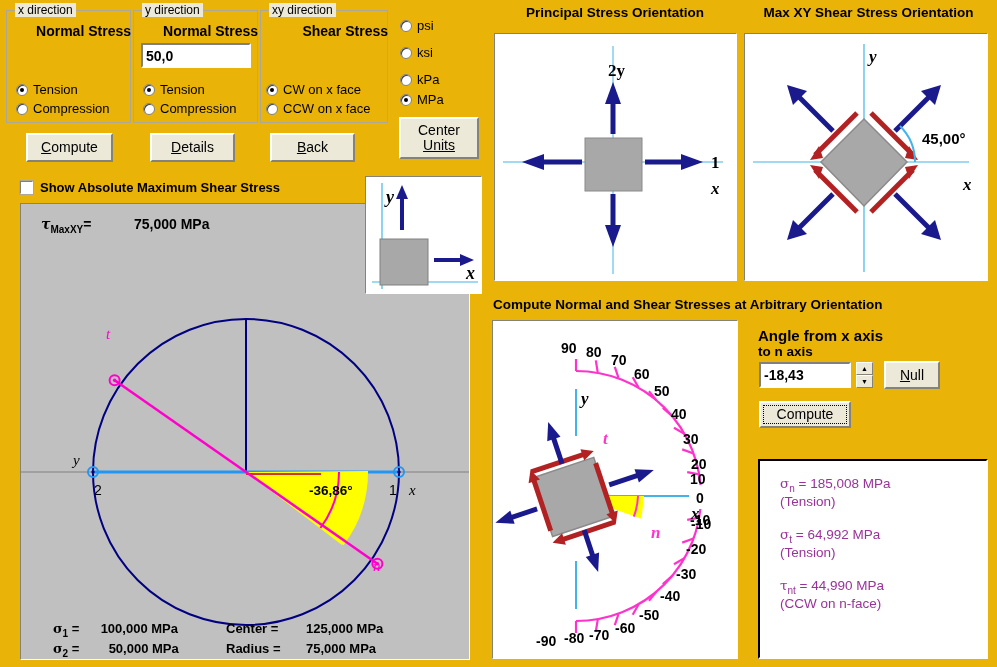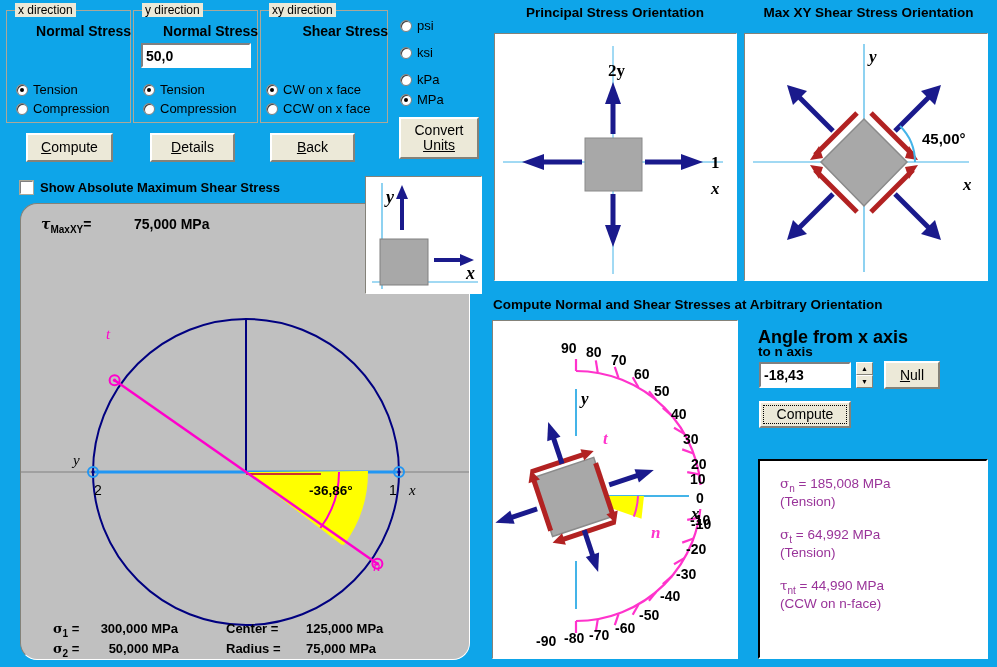--- a/index.html
+++ b/index.html
@@ -3,21 +3,21 @@
 <meta charset="utf-8">
 <style>
   * { box-sizing: border-box; }
   html, body {
     margin: 0; padding: 0;
     width: 997px; height: 667px;
     background: #ece9d8;
     font-family: "Liberation Sans", sans-serif;
     overflow: hidden;
   }
-  #app { position: relative; width: 997px; height: 667px; background: #0ea5e9; }
+  #app { position: relative; width: 997px; height: 667px; background: #eab308; }
 
   
   .group {
     position: absolute;
     border: 1px solid #aca899;
     border-top-color: #aca899;
     background: transparent;
   }
   .group > .legend {
     position: absolute;
@@ -129,21 +129,20 @@
     overflow: hidden;
   }
   .panel-gray {
     position: absolute;
     background: #c0c0c0;
     border-top: 1px solid #848279;
     border-left: 1px solid #848279;
     border-right: 1px solid #fff;
     border-bottom: 1px solid #fff;
     overflow: hidden;
-    border-radius: 17px;
   }
   .caption {
     position: absolute;
     font-size: 13.5px;
     font-weight: bold;
     color: #000;
     text-align: center;
     white-space: nowrap;
   }
   .lbl {
@@ -236,21 +235,21 @@
   <div class="radio" style="left:400px; top:72px;">
     <span class="dot"></span>
     <span>kPa</span>
   </div>
   <div class="radio on" style="left:400px; top:92px;">
     <span class="dot"></span>
     <span>MPa</span>
   </div>
 
   <div class="btn" style="left:399px; top:117px; width:80px; height:42px; flex-direction:column;">
-    <span>Convert</span>
+    <span>Center</span>
     <span class="u">Units</span>
   </div>
 
   <div class="btn" style="left:26px; top:133px; width:87px; height:29px;">
     <span><u>C</u>ompute</span>
   </div>
   <div class="btn" style="left:150px; top:133px; width:85px; height:29px;">
     <span><u>D</u>etails</span>
   </div>
   <div class="btn" style="left:270px; top:133px; width:85px; height:29px;">
@@ -309,21 +308,21 @@
     <div style="position:absolute; left:73px; top:278px; font-size:14px; color:#000;">2</div>
     <div style="position:absolute; left:368px; top:278px; font-size:14px; color:#000;">1</div>
     <div style="position:absolute; left:388px; top:278px; font-size:15px; color:#000; font-family:'Liberation Serif',serif; font-style:italic;">x</div>
     <div style="position:absolute; left:352px; top:354px; font-size:15px; color:#ff00cc; font-family:'Liberation Serif',serif; font-style:italic;">n</div>
     <div style="position:absolute; left:288px; top:279px; font-size:13.5px; font-weight:bold; color:#000;">-36,86°</div>
 
     <div class="mono-res" style="left:32px; top:417px;">
       <span style="font-family:'DejaVu Serif',serif; font-weight:bold;">σ</span><span style="font-size:10px; vertical-align:sub;">1</span>
       <span>=</span>
       <span style="display:inline-block; width:14px;"></span>
-      <span>300,000 MPa</span>
+      <span>100,000 MPa</span>
     </div>
     <div class="mono-res" style="left:32px; top:437px;text-align:right;">
       <span style="font-family:'DejaVu Serif',serif; font-weight:bold;">σ</span><span style="font-size:10px; vertical-align:sub;">2</span>
       <span>=</span>
       <span style="display:inline-block; width:22px;"></span>
       <span>50,000 MPa</span>
     </div>
     <div class="mono-res" style="left:205px; top:417px;">Center =</div>
     <div class="mono-res" style="left:285px; top:417px;">125,000 MPa</div>
     <div class="mono-res" style="left:205px; top:437px;">Radius =</div>
@@ -491,21 +490,21 @@
         <line x1="80" y1="140" x2="80" y2="108" stroke="#1a1a8c" stroke-width="5"></line>
         <polygon points="80,96 73,114 87,114" fill="#1a1a8c"></polygon>
         <line x1="80" y1="210" x2="80" y2="242" stroke="#1a1a8c" stroke-width="5"></line>
         <polygon points="80,254 73,236 87,236" fill="#1a1a8c"></polygon>
       </g>
       <text x="110" y="123" font-family="Liberation Serif, serif" font-size="17" font-weight="bold" font-style="italic" fill="#ff33cc">t</text>
       <text x="158" y="217" font-family="Liberation Serif, serif" font-size="17" font-weight="bold" font-style="italic" fill="#ff33cc">n</text>
     </svg>
   </div>
 
-  <div class="lbl b" style="left:758px; top:327px; font-size:18px;">Angle from x axis</div>
+  <div class="lbl b" style="left:758px; top:327px; font-size:15px;">Angle from x axis</div>
   <div class="lbl b" style="left:758px; top:344px; font-size:13.5px;">to n axis</div>
 
   <div class="textbox" style="left:759px; top:362px; width:92px; height:26px;">-18,43</div>
   <div class="spin" style="left:856px; top:362px; height:26px;">
     <div>▲</div>
     <div>▼</div>
   </div>
   <div class="btn" style="left:884px; top:361px; width:56px; height:28px;">
     <span><u>N</u>ull</span>
   </div>

